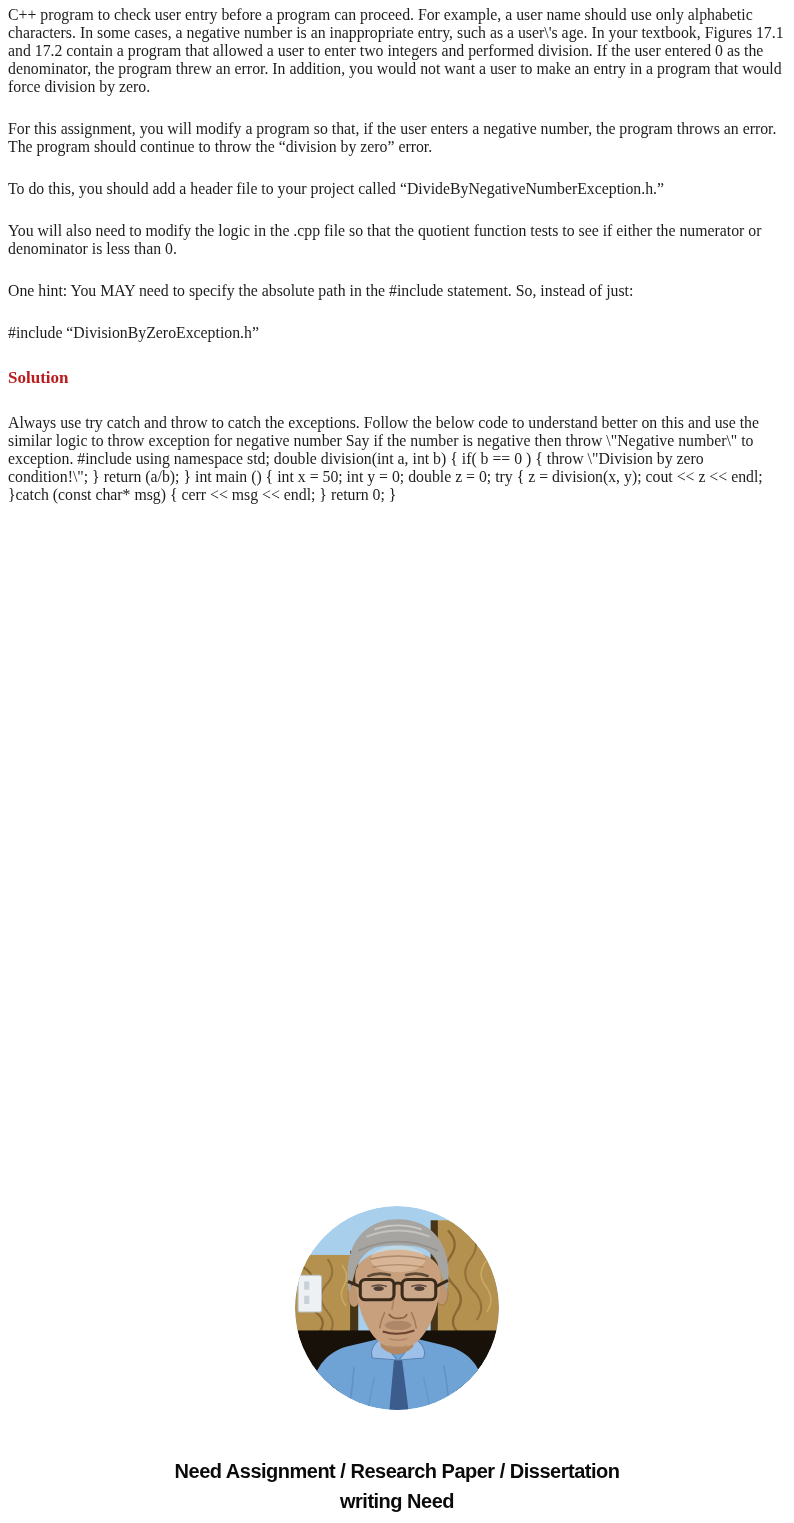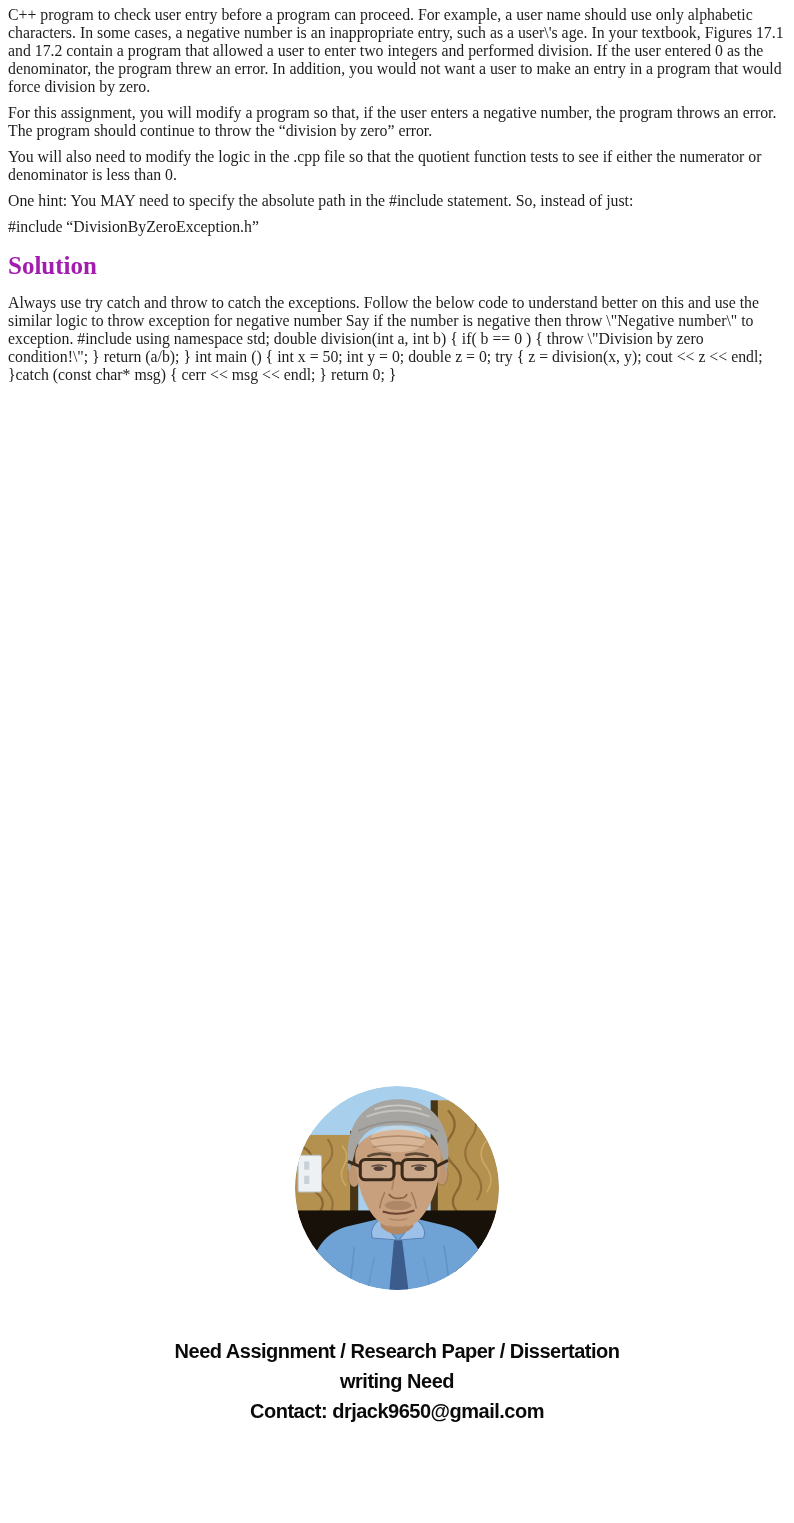--- a/index.html
+++ b/index.html
@@ -14,32 +14,32 @@
     overflow: hidden;
   }
   .doc {
     padding: 6px 9px 0 8px;
     font-family: "Liberation Serif", "DejaVu Serif", serif;
     font-size: 15.8px;
     line-height: 18px;
     color: #1d1d1d;
   }
   .doc p {
-    margin: 8px 0;
+    margin: 24px 0;
   }
   .doc p.first {
     margin-top: 0;
   }
   .doc h2 {
     font-family: "Liberation Serif", "DejaVu Serif", serif;
-    font-size: 25px;
+    font-size: 17px;
     line-height: 24px;
     font-weight: bold;
     margin: 18px 0 16px 0;
-    color: #a21caf;
+    color: #b91c1c;
   }
   .doc strong { font-weight: normal; }
   .avatar-wrap {
     margin-top: 702px;
     display: flex;
     justify-content: center;
   }
   .avatar-wrap svg {
     display: block;
     border-radius: 50%;
@@ -56,20 +56,21 @@
   }
 </style>
 </head>
 <body>
 
 <div class="doc">
   <p class="first">C++ program to check user entry before a program can proceed. For example, a user name should use only alphabetic characters. In some cases, a negative number is an inappropriate entry, such as a user\'s age. In your textbook, Figures 17.1 and 17.2 contain a program that allowed a user to enter two integers and performed division. If the user entered 0 as the denominator, the program threw an error. In addition, you would not want a user to make an entry in a program that would force division by zero.</p>
 
   <p>For this assignment, you will modify a program so that, if the user enters a negative number, the program throws an error. The program should continue to throw the “division by zero” error.</p>
 
+  <p>To do this, you should add a header file to your project called “DivideByNegativeNumberException.h.”</p>
 
   <p>You will also need to modify the logic in the .cpp file so that the quotient function tests to see if either the numerator or denominator is less than 0.</p>
 
   <p><strong>One hint:</strong><span> You </span><strong>MAY</strong><span> need to specify the absolute path in the #include statement. So, instead of just:</span></p>
 
   <p>#include “DivisionByZeroException.h”</p>
 
   <h2>Solution</h2>
 
   <p>Always use try catch and throw to catch the exceptions. Follow the below code to understand better on this and use the similar logic to throw exception for negative number Say if the number is negative then throw \"Negative number\" to exception. #include using namespace std; double division(int a, int b) { if( b == 0 ) { throw \"Division by zero condition!\"; } return (a/b); } int main () { int x = 50; int y = 0; double z = 0; try { z = division(x, y); cout &lt;&lt; z &lt;&lt; endl; }catch (const char* msg) { cerr &lt;&lt; msg &lt;&lt; endl; } return 0; }</p>

